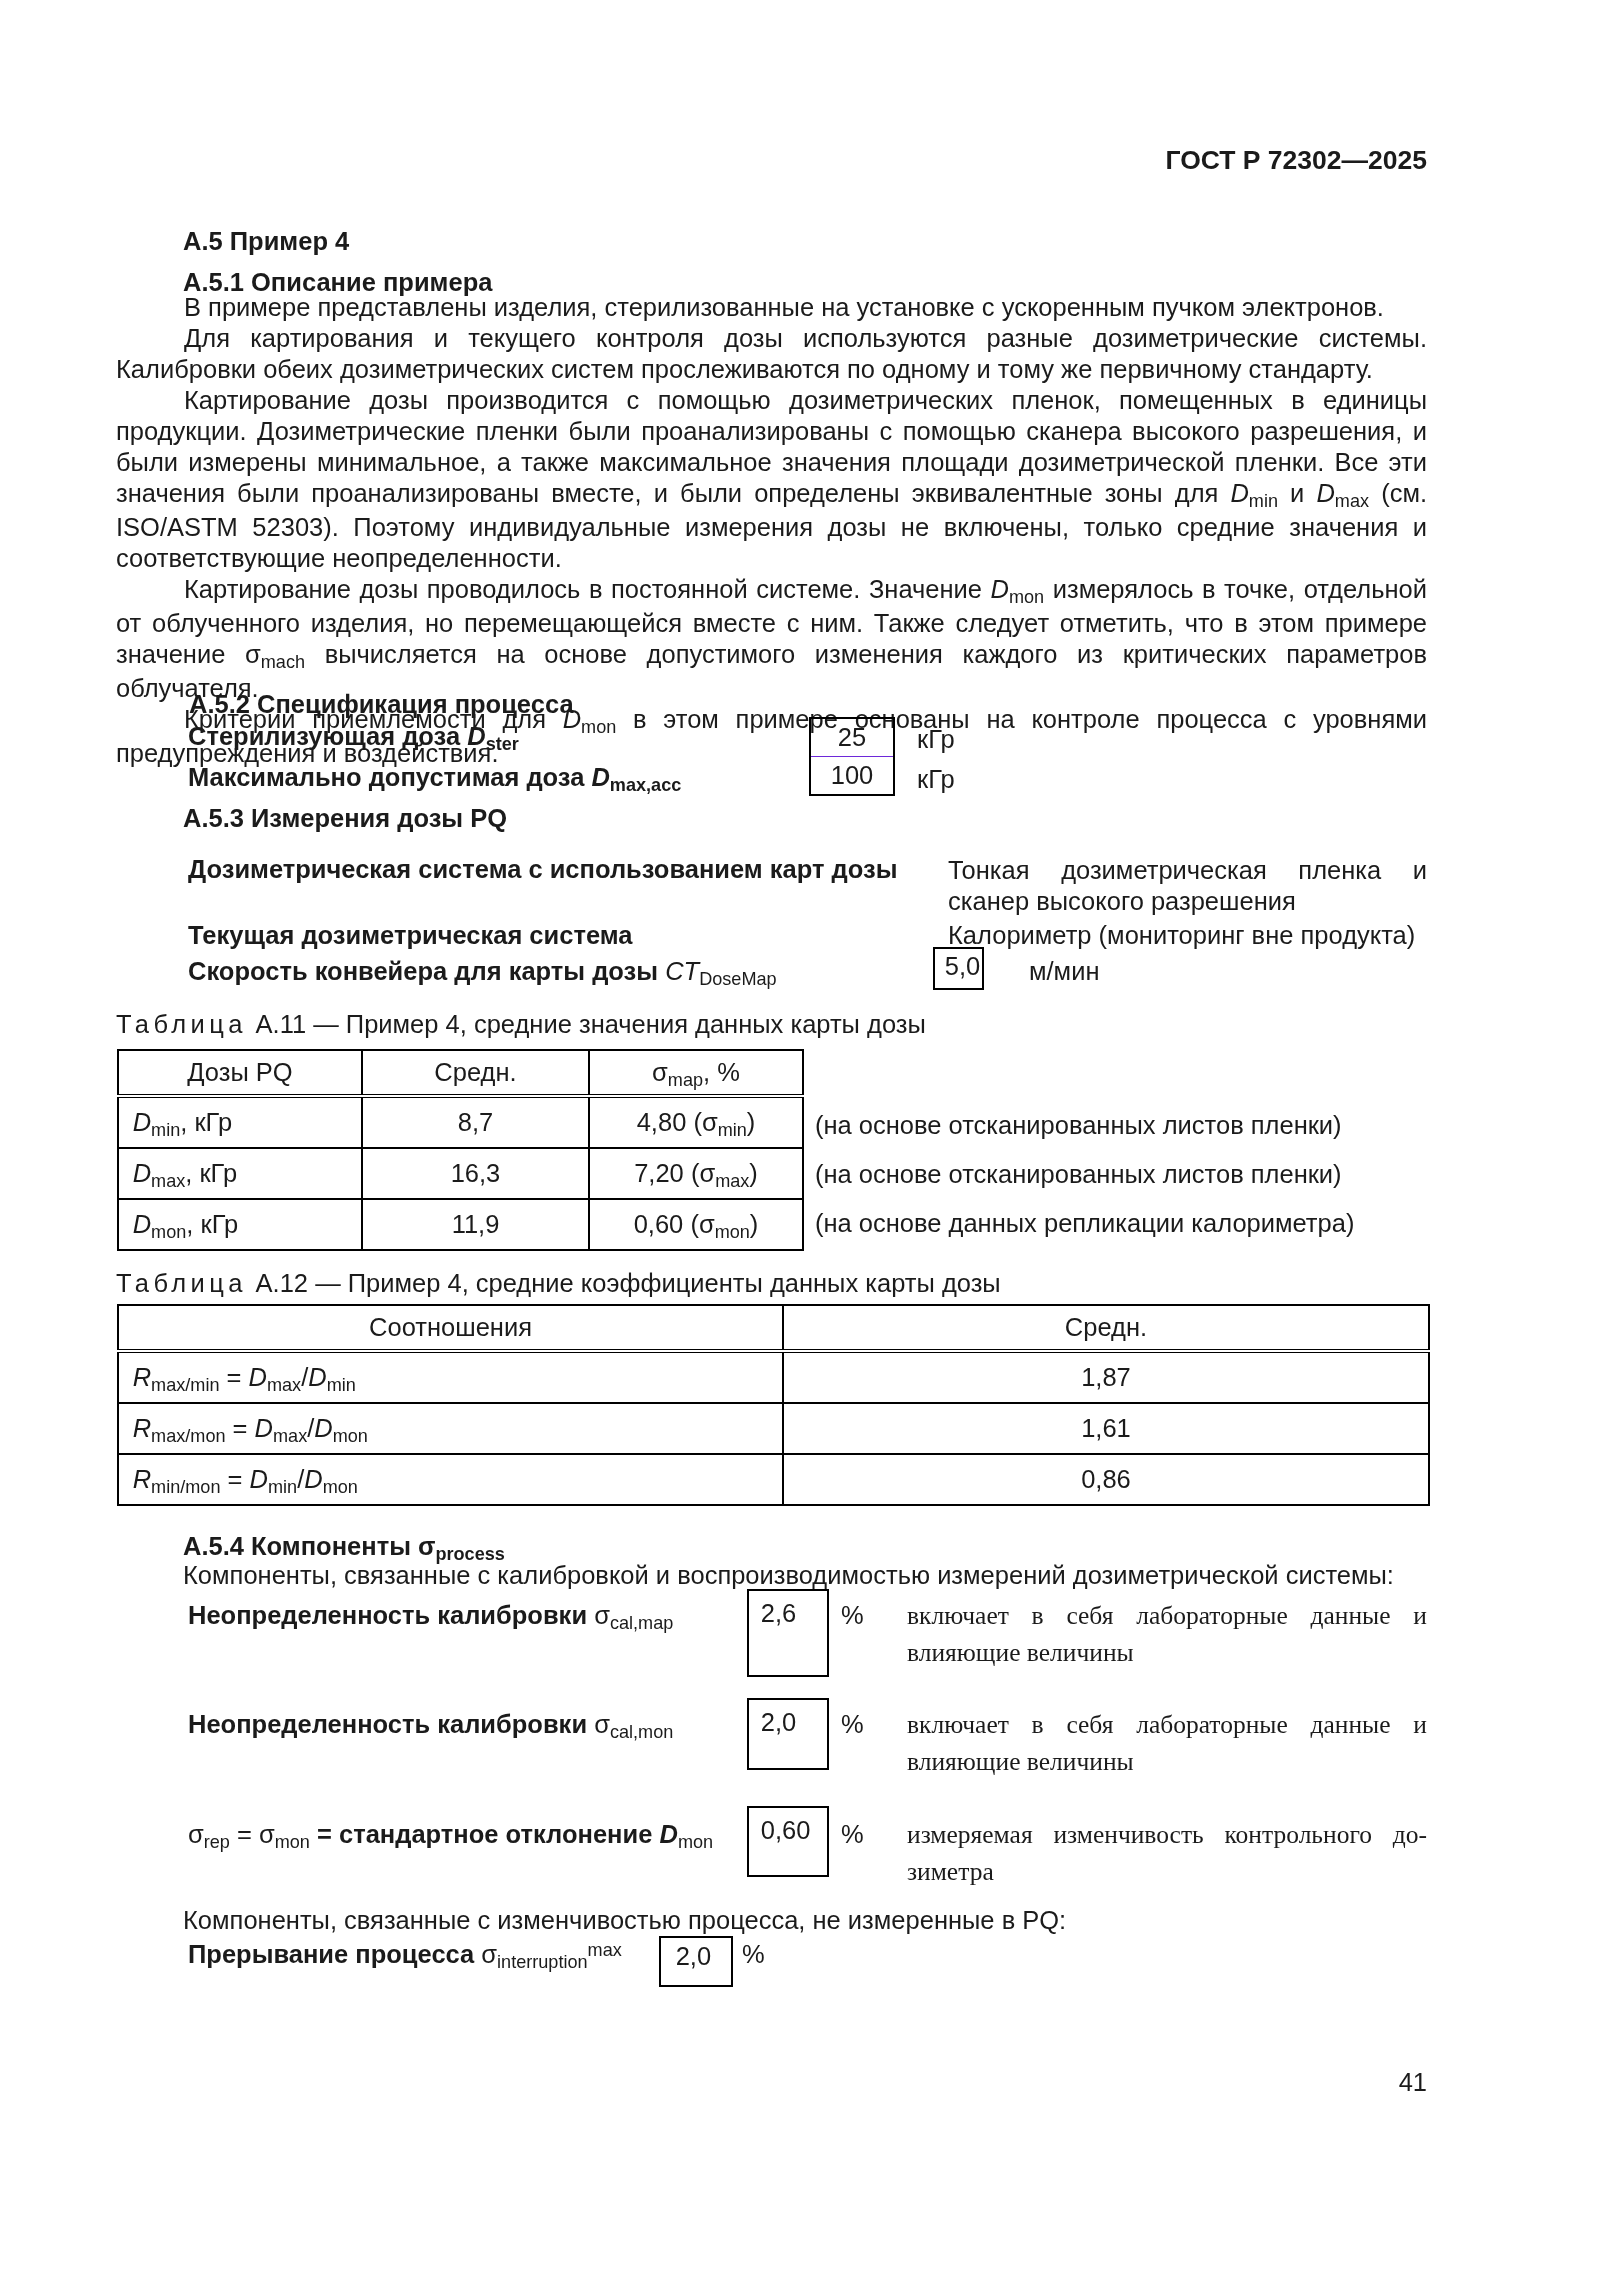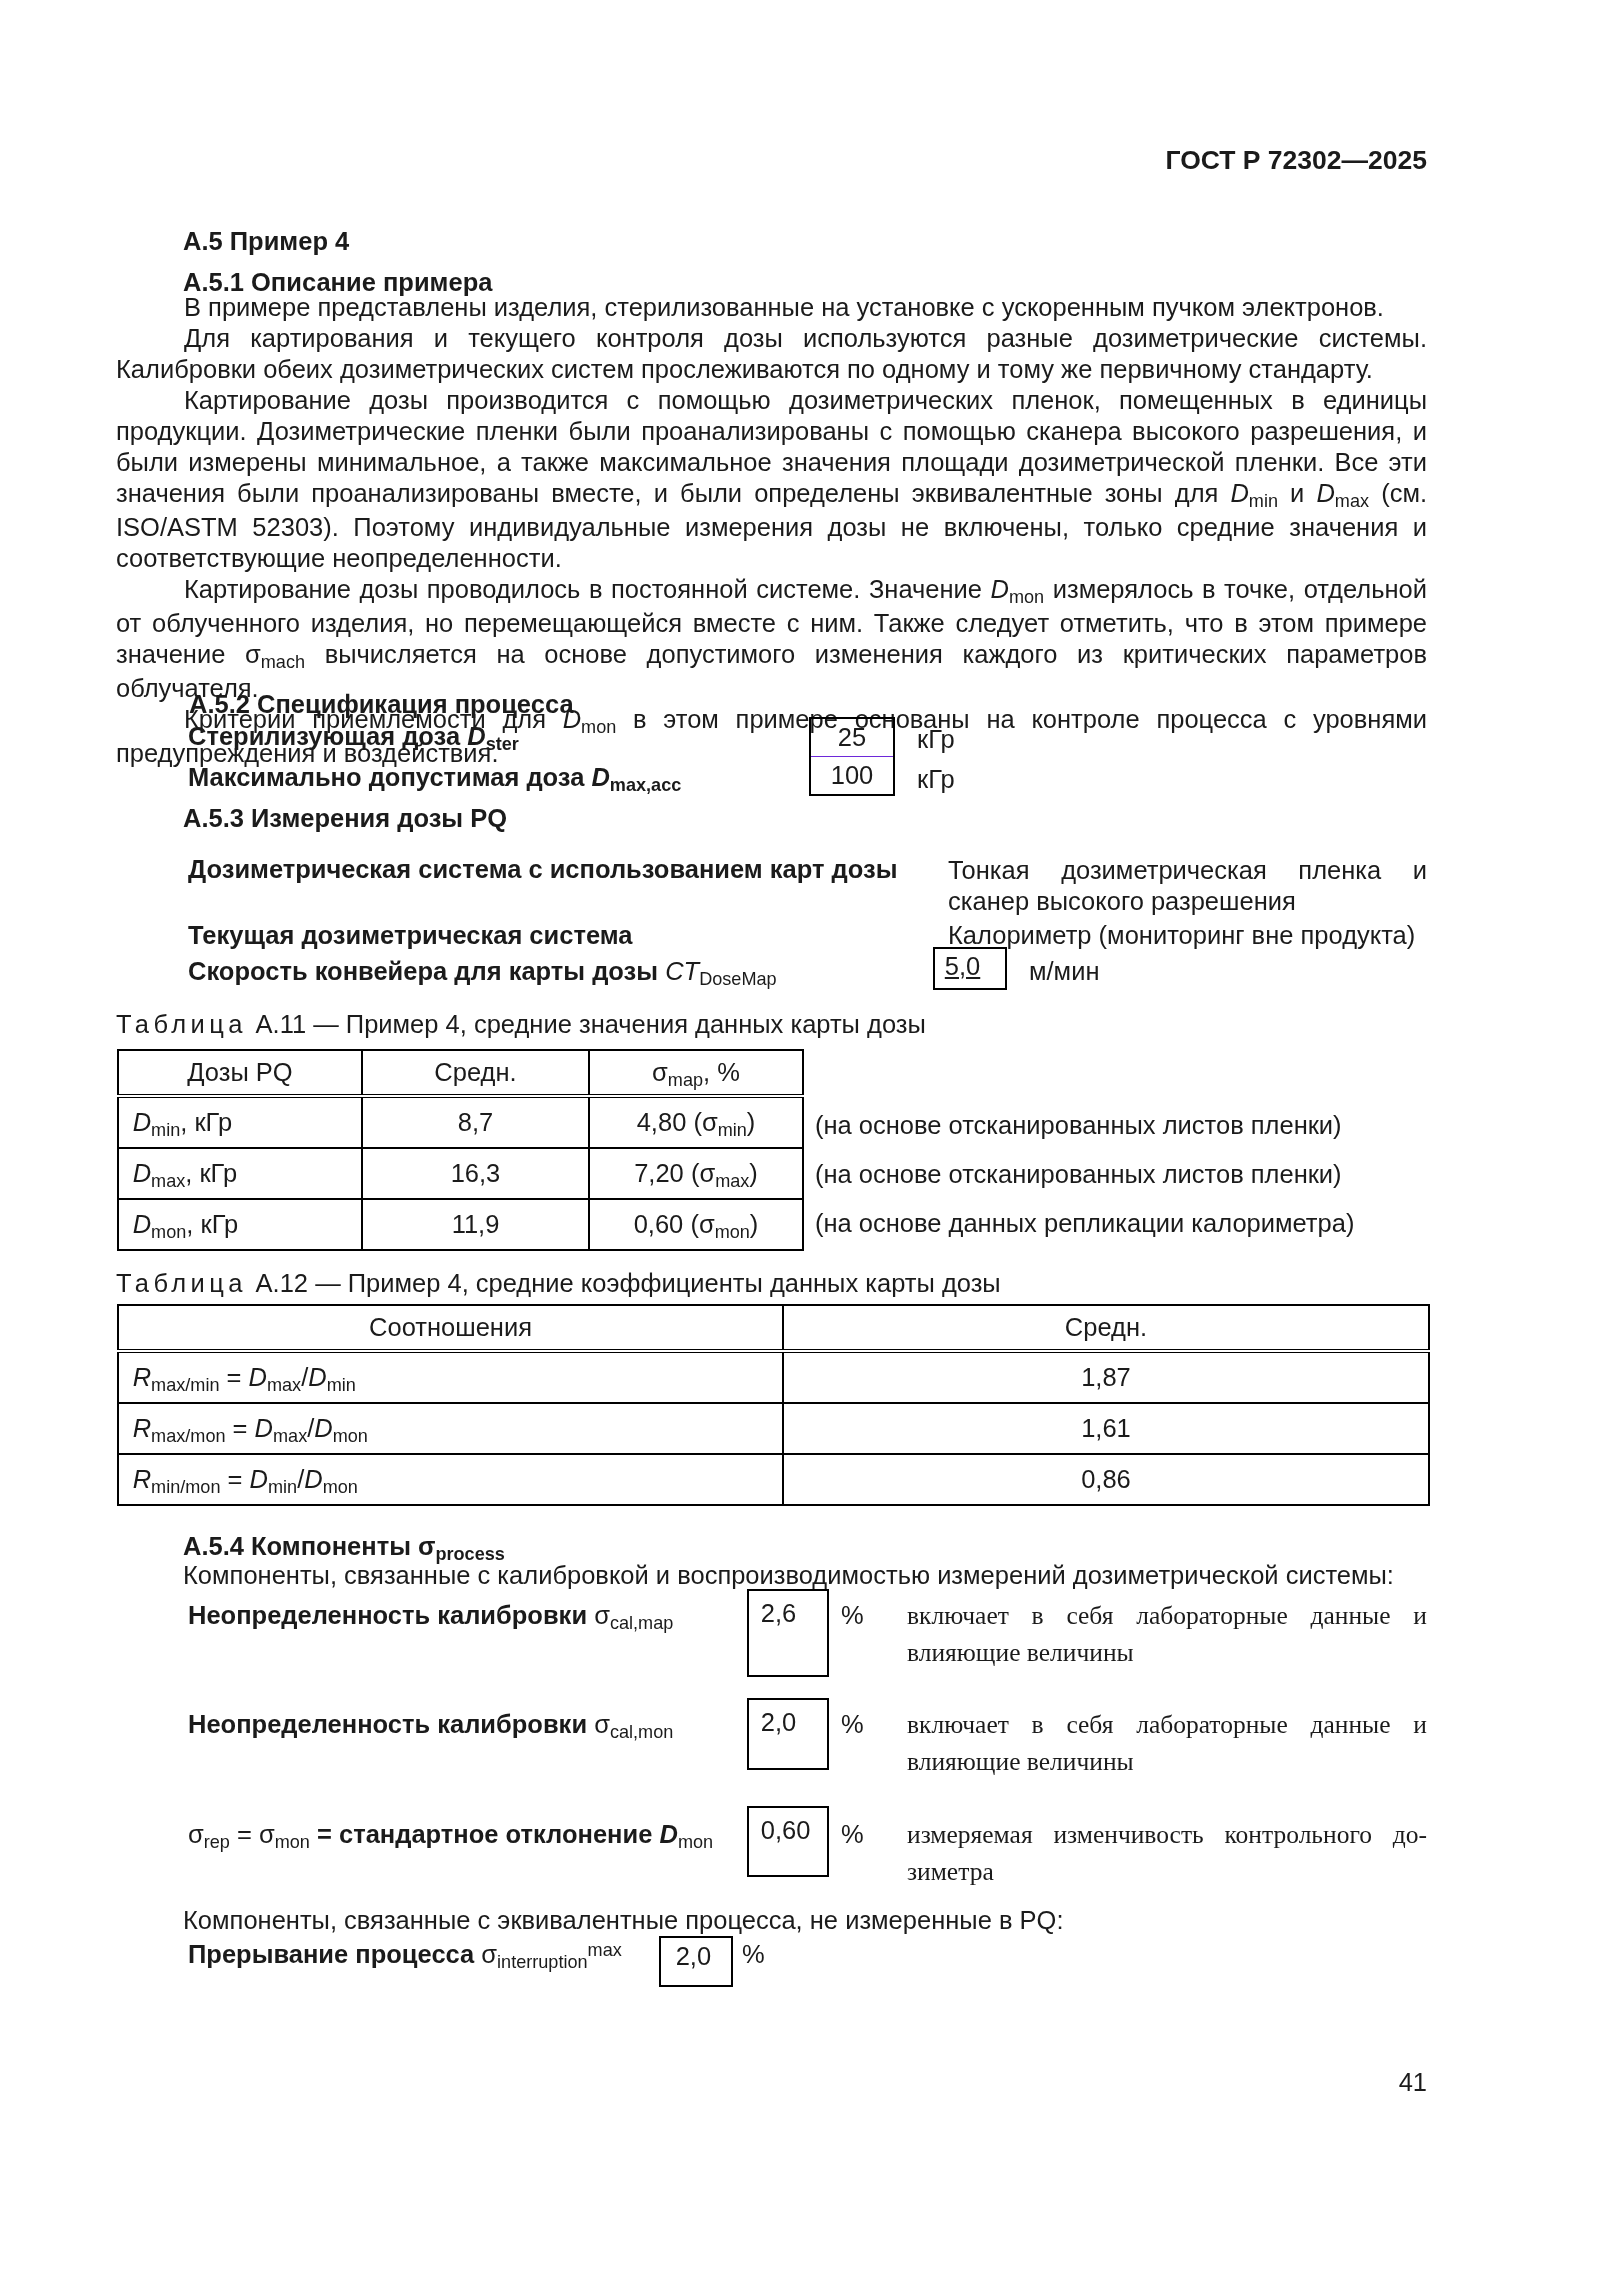--- a/index.html
+++ b/index.html
@@ -76,21 +76,21 @@
 
   <div class="abs heading" style="left:183px; top:804px;">А.5.3 Измерения дозы PQ</div>
 
   <div class="abs label" style="left:188px; top:855px;"><span class="bd">Дозиметрическая система с использованием карт дозы</span></div>
   <div class="abs just" style="left:948px; top:855px; width:479px; line-height:31px;">Тонкая дозиметрическая пленка и сканер высокого разрешения</div>
 
   <div class="abs label" style="left:188px; top:921px;"><span class="bd">Текущая дозиметрическая система</span></div>
   <div class="abs" style="left:948px; top:921px;">Калориметр (мониторинг вне продукта)</div>
 
   <div class="abs label" style="left:188px; top:957px;"><span class="bd">Скорость конвейера для карты дозы </span><span class="it">CT</span><span class="sb">DoseMap</span></div>
-  <div class="abs vbox" style="left:933px; top:947px; width:74px; height:43px; line-height:35px; padding-left:9.8px;text-decoration:underline;">5,0</div>
+  <div class="abs vbox" style="left:933px; top:947px; width:51px; height:43px; line-height:35px; padding-left:9.8px;">5,0</div>
   <div class="abs" style="left:1029px; top:957px;">м/мин</div>
 
   <div class="abs" style="left:116px; top:1010px;">
     <span class="capword">Таблица</span><span>А.11 — Пример 4, средние значения данных карты дозы</span>
   </div>
 
   <table class="gost abs" style="left:117px; top:1049px; width:685px;">
     <colgroup>
         <col style="width:244px">
         <col style="width:227px">
@@ -170,21 +170,21 @@
   <div class="abs pcttxt" style="left:841px; top:1710px;">%</div>
   <div class="abs notecol" style="left:907px; top:1706px; width:520px;">включает в себя лабораторные данные и влияющие величины</div>
 
   <div class="abs label" style="left:188px; top:1820px;"><span>σ</span><span class="sb">rep</span><span> = σ</span><span class="sb">mon</span><span> </span><span class="bd">= стандартное отклонение </span><span class="bd it">D</span><span class="sb">mon</span></div>
   <div class="abs vbox" style="left:747px; top:1806px; width:82px; height:71px; padding:7.8px 0 0 11.8px;">
     <span class="val">0,60</span>
   </div>
   <div class="abs pcttxt" style="left:841px; top:1820px;">%</div>
   <div class="abs notecol" style="left:907px; top:1816px; width:520px;">измеряемая изменчивость контрольного до­зиметра</div>
 
-  <div class="abs" style="left:183px; top:1906px;">Компоненты, связанные с эквивалентные процесса, не измеренные в PQ:</div>
+  <div class="abs" style="left:183px; top:1906px;">Компоненты, связанные с изменчивостью процесса, не измеренные в PQ:</div>
 
   <div class="abs label" style="left:188px; top:1940px;"><span class="bd">Прерывание процесса </span><span>σ</span><span class="sb">interruption</span><span class="sp">max</span></div>
   <div class="abs vbox" style="left:659px; top:1936px; width:74px; height:51px; padding:3.9px 0 0 14.7px;">
     <span class="val">2,0</span>
   </div>
   <div class="abs pcttxt" style="left:742px; top:1940px;">%</div>
 
   <div class="abs" style="left:116px; top:2068px; width:1311px; text-align:right;">41</div>
 
 </div>

